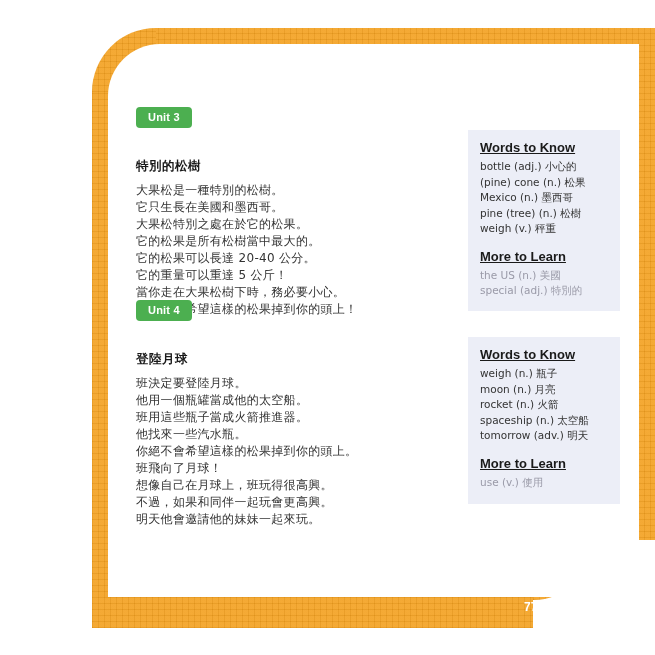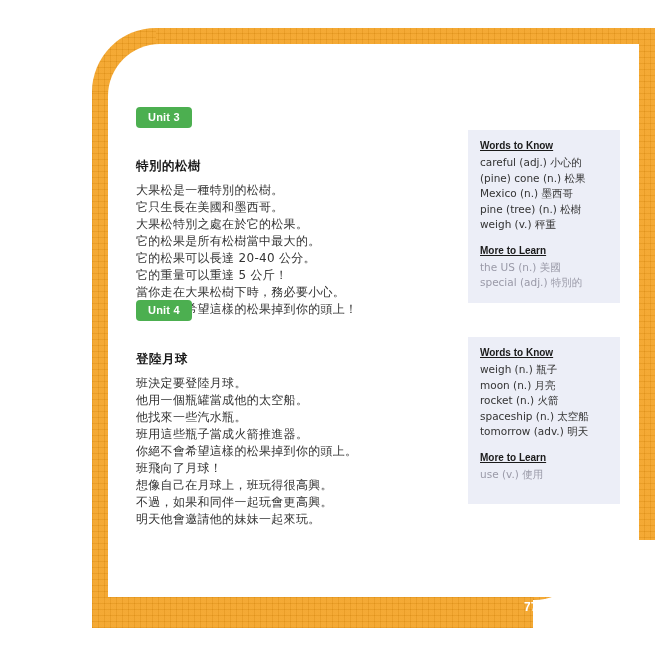--- a/index.html
+++ b/index.html
@@ -142,21 +142,21 @@
   .vocab-box {
     position: absolute;
     background: #eceef7;
     padding: 10px 12px 12px 12px;
     width: 128px;
   }
   #vocab-3 { left: 360px; top: 86px; min-height: 135px; }
   #vocab-4 { left: 360px; top: 293px; min-height: 145px; }
 
   .vocab-heading {
-    font-size: 10px;
+    font-size: 13px;
     font-weight: bold;
     color: #1a1a1a;
     text-decoration: underline;
     margin-bottom: 4px;
     font-family: "Liberation Sans", sans-serif;
   }
   .vocab-heading.second {
     margin-top: 12px;
   }
   .vocab-item {
@@ -201,38 +201,38 @@
         <div>它的松果是所有松樹當中最大的。</div>
         <div>它的松果可以長達 20-40 公分。</div>
         <div>它的重量可以重達 5 公斤！</div>
         <div>當你走在大果松樹下時，務必要小心。</div>
         <div>你絕不會希望這樣的松果掉到你的頭上！</div>
       </div>
     </div>
 
     <div class="vocab-box" id="vocab-3">
       <div class="vocab-heading">Words to Know</div>
-      <div class="vocab-item">careful (adj.) 小心的</div>
+      <div class="vocab-item">bottle (adj.) 小心的</div>
       <div class="vocab-item">(pine) cone (n.) 松果</div>
       <div class="vocab-item">Mexico (n.) 墨西哥</div>
       <div class="vocab-item">pine (tree) (n.) 松樹</div>
       <div class="vocab-item">weigh (v.) 秤重</div>
       <div class="vocab-heading second">More to Learn</div>
       <div class="vocab-item muted">the US (n.) 美國</div>
       <div class="vocab-item muted">special (adj.) 特別的</div>
     </div>
 
     <div class="unit-block" id="unit-4">
       <div class="unit-badge">Unit 4</div>
       <div class="unit-title">登陸月球</div>
       <div class="unit-body">
         <div>班決定要登陸月球。</div>
         <div>他用一個瓶罐當成他的太空船。</div>
+        <div>班用這些瓶子當成火箭推進器。</div>
         <div>他找來一些汽水瓶。</div>
-        <div>班用這些瓶子當成火箭推進器。</div>
         <div>你絕不會希望這樣的松果掉到你的頭上。</div>
         <div>班飛向了月球！</div>
         <div>想像自己在月球上，班玩得很高興。</div>
         <div>不過，如果和同伴一起玩會更高興。</div>
         <div>明天他會邀請他的妹妹一起來玩。</div>
       </div>
     </div>
 
     <div class="vocab-box" id="vocab-4">
       <div class="vocab-heading">Words to Know</div>

